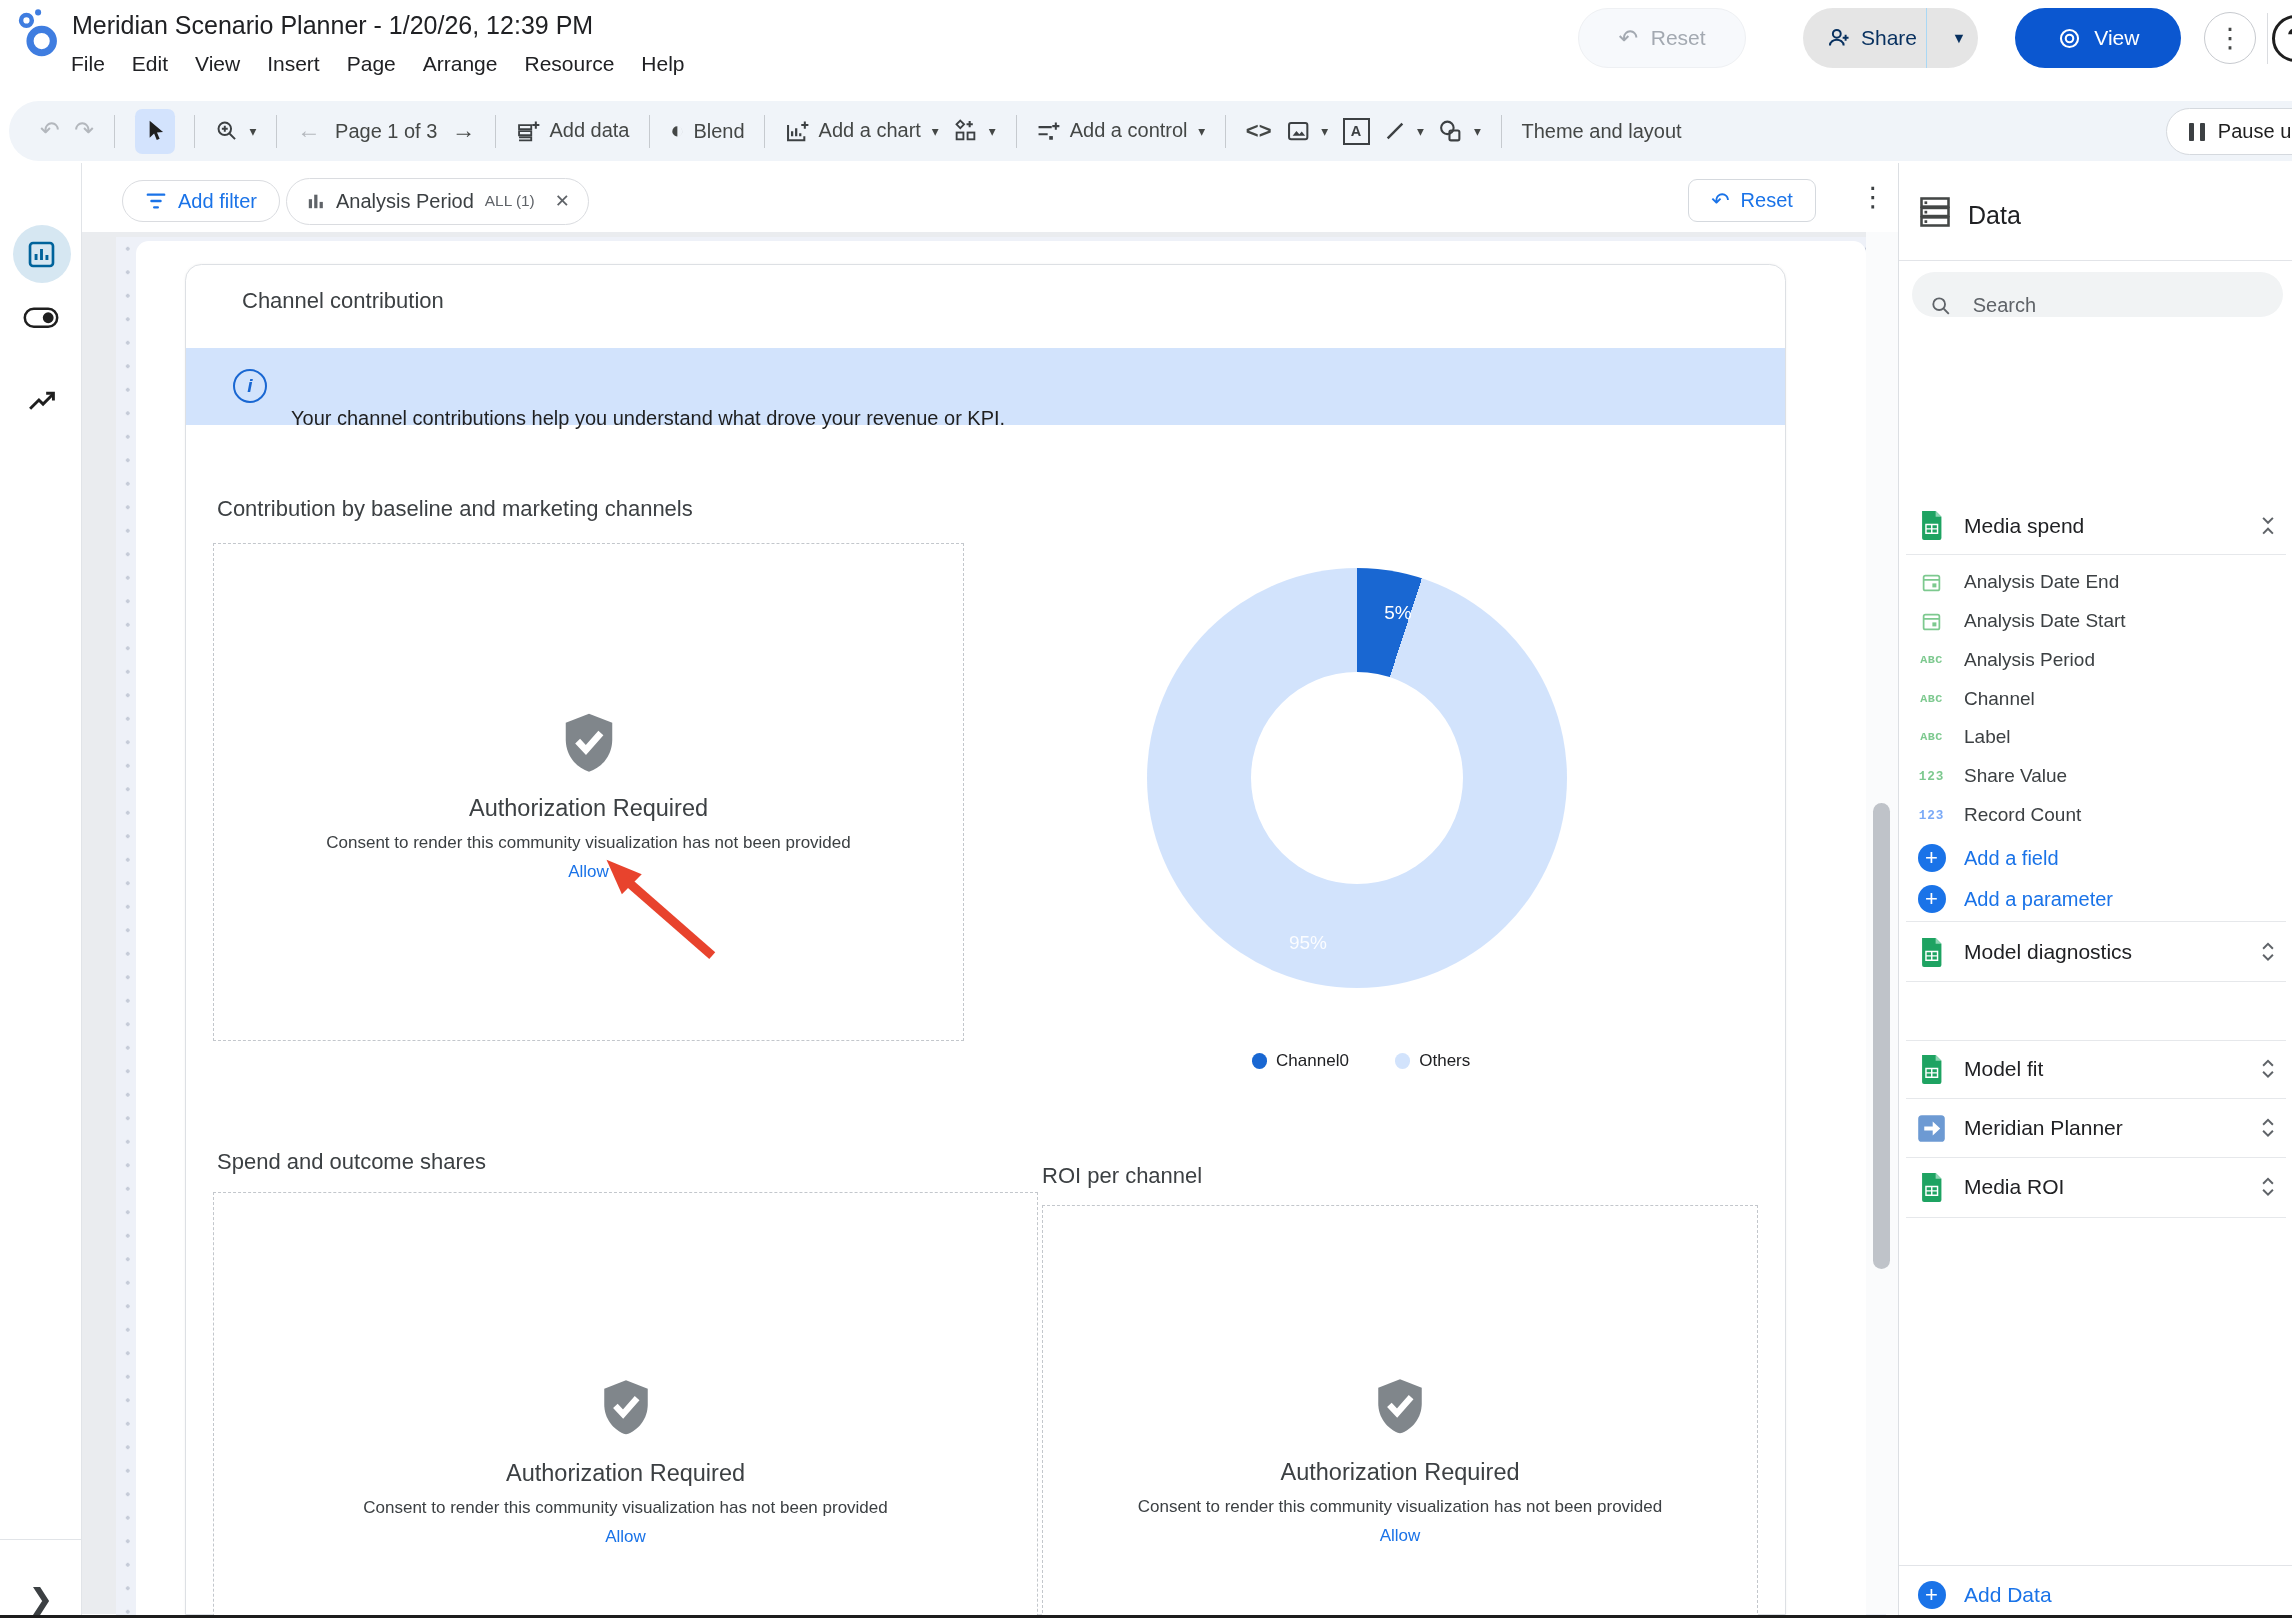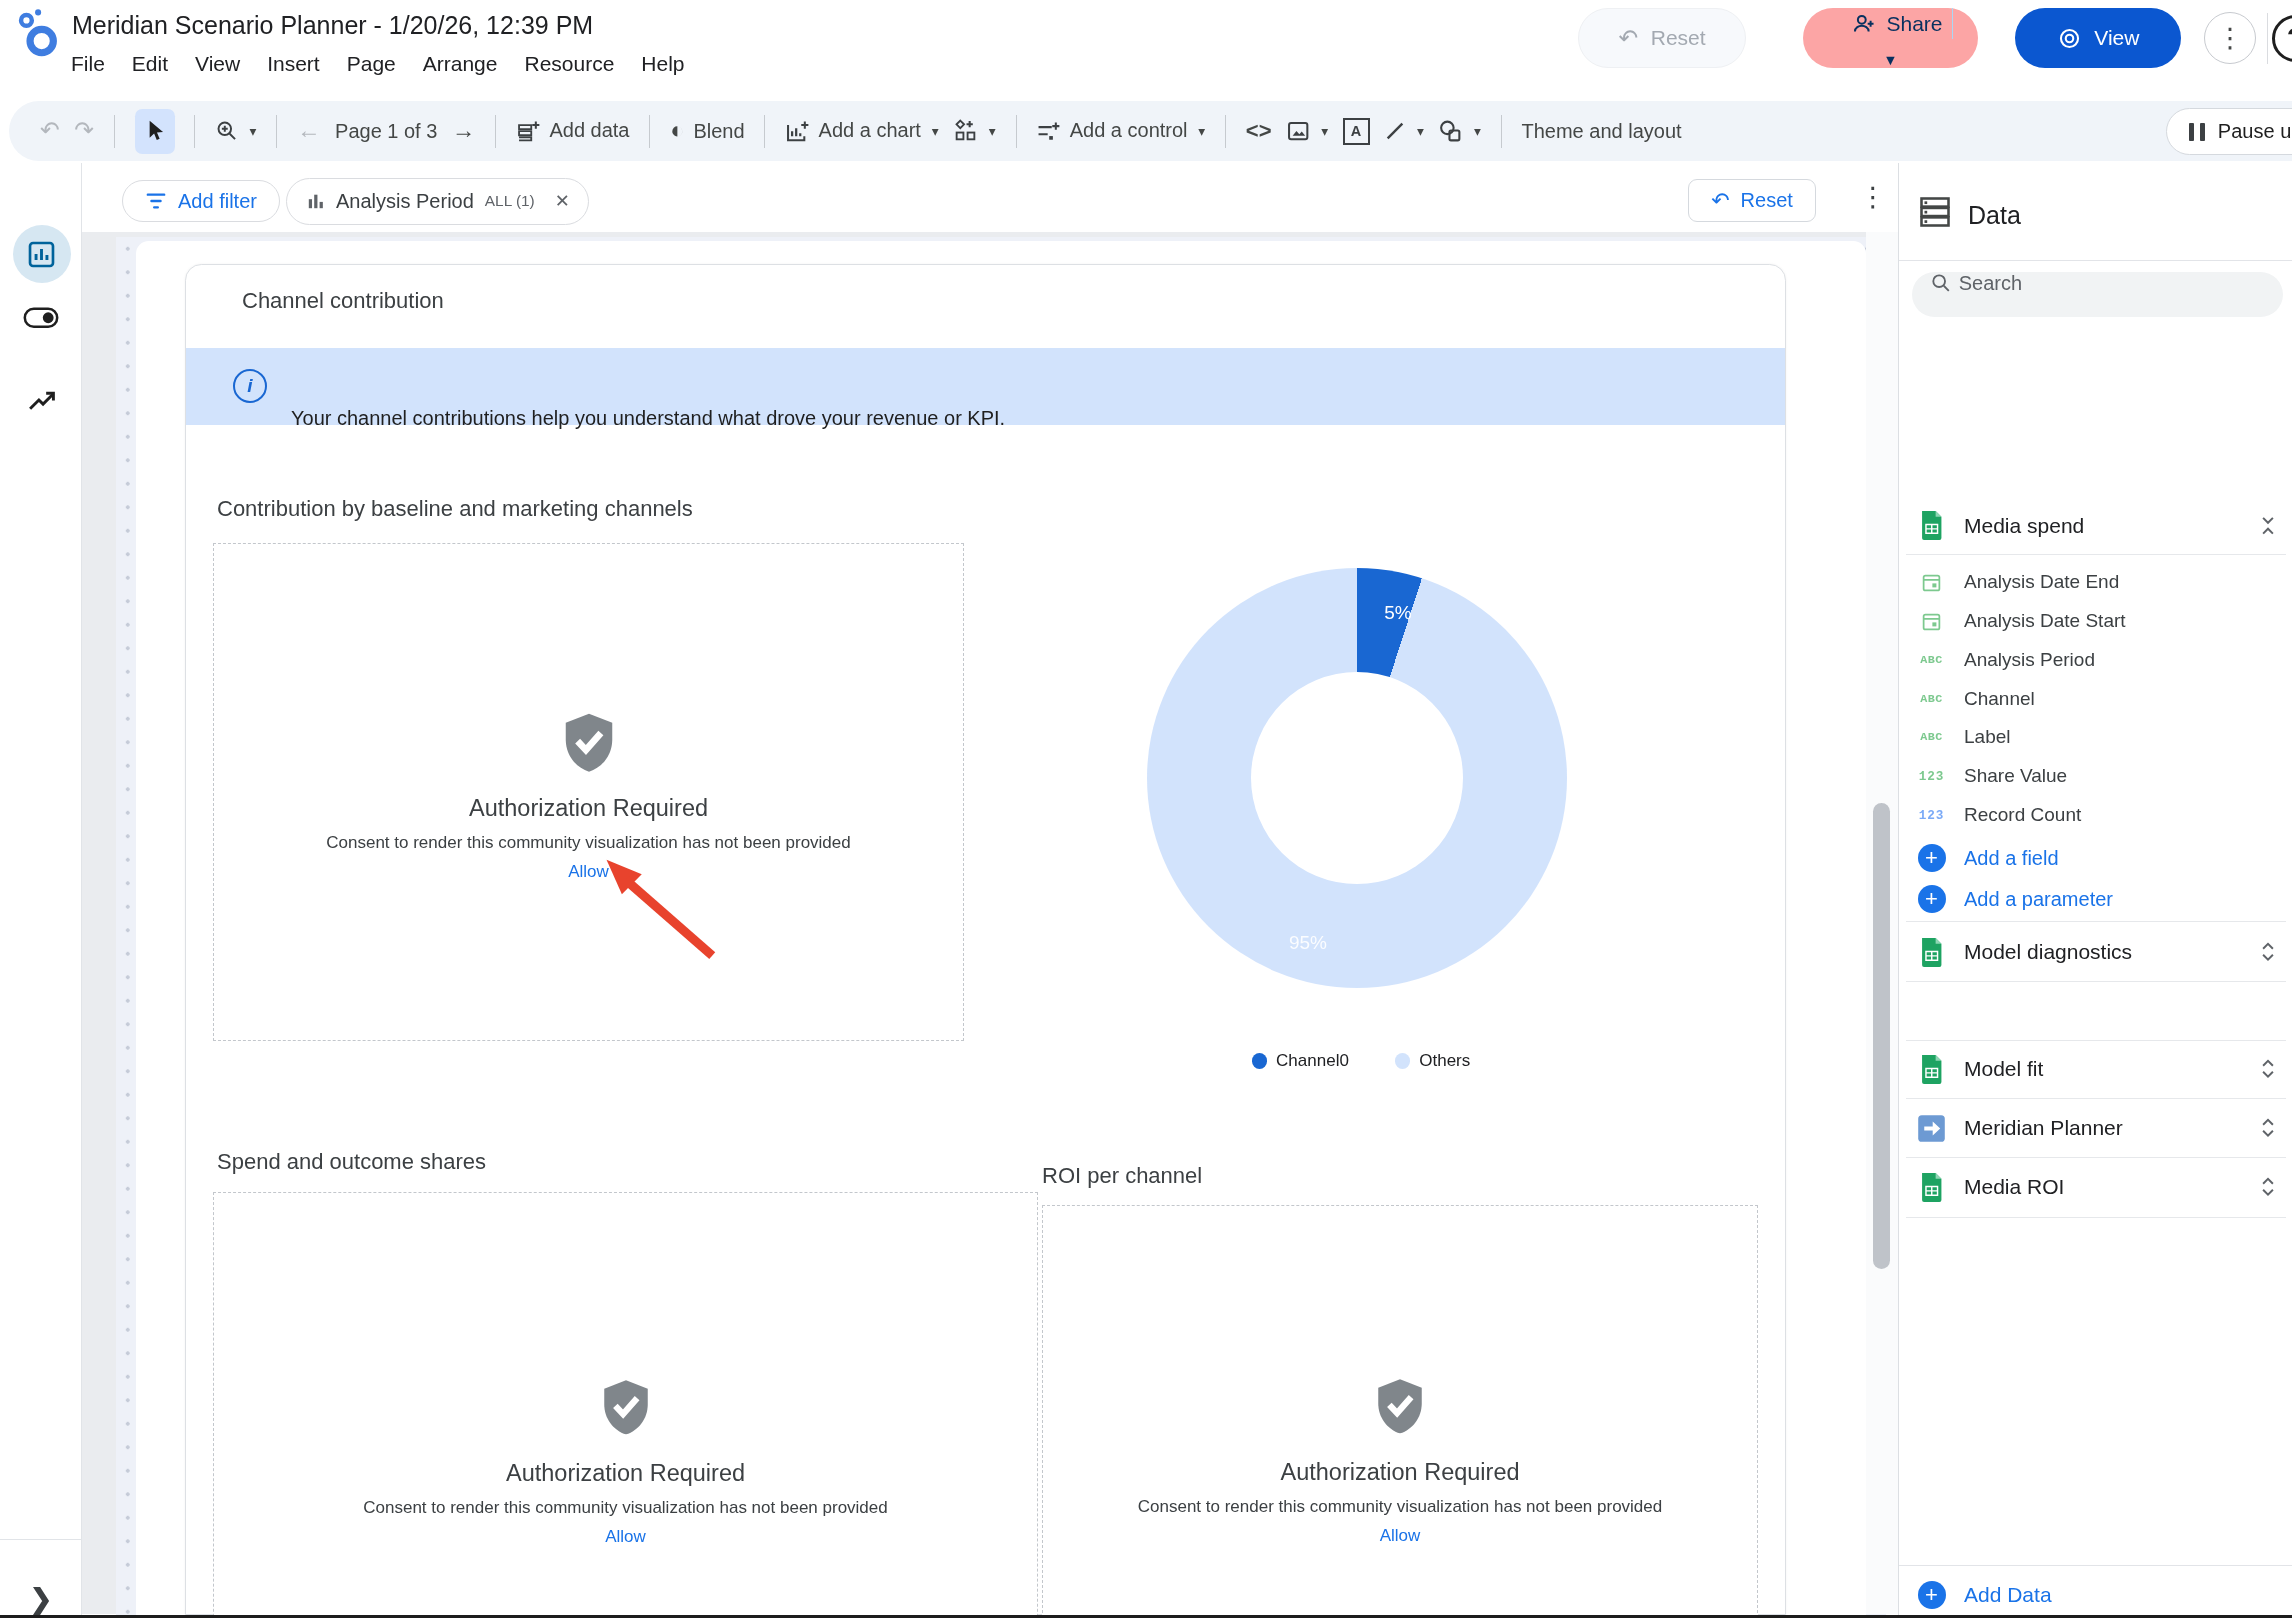--- a/index.html
+++ b/index.html
@@ -8,21 +8,21 @@
   .abs { position:absolute; }
   svg { display:block; }
 
   
   .header { position:absolute; left:0; top:0; width:2292px; height:101px; background:#fff; }
   .app-title { position:absolute; left:72px; top:11px; font-size:25px; color:#202124; }
   .menubar { position:absolute; left:71px; top:52px; display:flex; gap:27px; }
   .menubar span { font-size:21px; color:#202124; cursor:default; }
   .pill { position:absolute; height:60px; border-radius:30px; display:flex; align-items:center; justify-content:center; gap:12.7px; font-size:21px; }
   .pill-reset-top { left:1578px; top:8.1px; width:168px; background:#f7f9fc; border:0.9px solid #eef0f3; color:#a3a9b1; }
-  .pill-share { left:1803px; top:8.1px; width:175px; background:#fca5a5; color:#07305f; font-weight:500; padding:0;flex-direction:column; }
+  .pill-share { left:1803px; top:8.1px; width:175px; background:#e5e5e5; color:#07305f; font-weight:500; padding:0; }
   .share-main { display:flex; align-items:center; gap:11px; padding:0 9px 0 23.5px; height:100%; border-right:0.9px solid #a9d8f5; }
   .share-caret { width:47px; text-align:center; font-size:14.5px; color:#07305f; }
   .pill-view { left:2015px; top:8.1px; width:166px; background:#0b57d0; color:#fff; font-weight:500; }
   .kebab-circle { position:absolute; left:2204px; top:11.8px; width:52px; height:52px; border:0.9px solid #c7cacf; border-radius:50%;
     display:flex; align-items:center; justify-content:center; font-size:27px; color:#444746; }
   .hdr-divider { position:absolute; left:2267px; top:12.7px; width:0.9px; height:51px; background:#dadce0; }
   .help-circle { position:absolute; left:2272px; top:14.5px; width:47px; height:47px; border:3.6px solid #1f1f1f; border-radius:50%;
     display:flex; align-items:center; justify-content:center; font-size:29px; font-weight:bold; color:#1f1f1f; }
 
   
@@ -94,21 +94,21 @@
 
   
   .scroll-track { position:absolute; left:1866px; top:232px; width:32px; height:1382px; background:#fafbfc; }
   .scroll-thumb { position:absolute; left:1873px; top:803px; width:17px; height:466px; background:#bfc3c9; border-radius:9px; }
 
   
   .datapanel { position:absolute; left:1898px; top:163px; width:394px; height:1452px; background:#fff; border-left:0.9px solid #dcdfe3; }
   .dp { position:absolute; } 
   .dp-title { left:69px; top:38px; font-size:25px; font-weight:500; color:#202124; }
   .dp-hdr-border { left:0; top:97px; width:394px; height:0.9px; background:#e2e4e8; }
-  .search-box { left:12.7px; top:109px; width:371px; height:45px; background:#f1f3f4; border-radius:22.6px; display:flex; align-items:flex-start; gap:7px; padding:0 18px; }
+  .search-box { left:12.7px; top:109px; width:371px; height:45px; background:#f1f3f4; border-radius:22.6px; display:flex; align-items:flex-end; gap:21px; padding:0 18px; }
   .search-box input { border:none; outline:none; background:transparent; font-size:20px; color:#202124; width:271px; font-family:inherit; }
   .search-box input::placeholder { color:#5f6368; }
   .dp-row { position:absolute; left:0; width:394px; display:flex; align-items:center; }
   .dp-ic { width:65px; display:flex; justify-content:center; flex:none; }
   .dp-label { font-size:19px; color:#3c4043; }
   .dp-label-lg { font-size:21px; color:#202124; }
   .dp-chev { position:absolute; right:16.3px; }
   .dp-div { position:absolute; left:7.2px; width:380px; height:0.9px; background:#e6e8eb; }
   .abc { font-size:11.8px; font-weight:bold; letter-spacing:0.5px; color:#7dc98f; font-family:"Liberation Mono", monospace; }
   .n123g { font-size:12.7px; font-weight:bold; letter-spacing:0.9px; color:#7dc98f; font-family:"Liberation Mono", monospace; }

